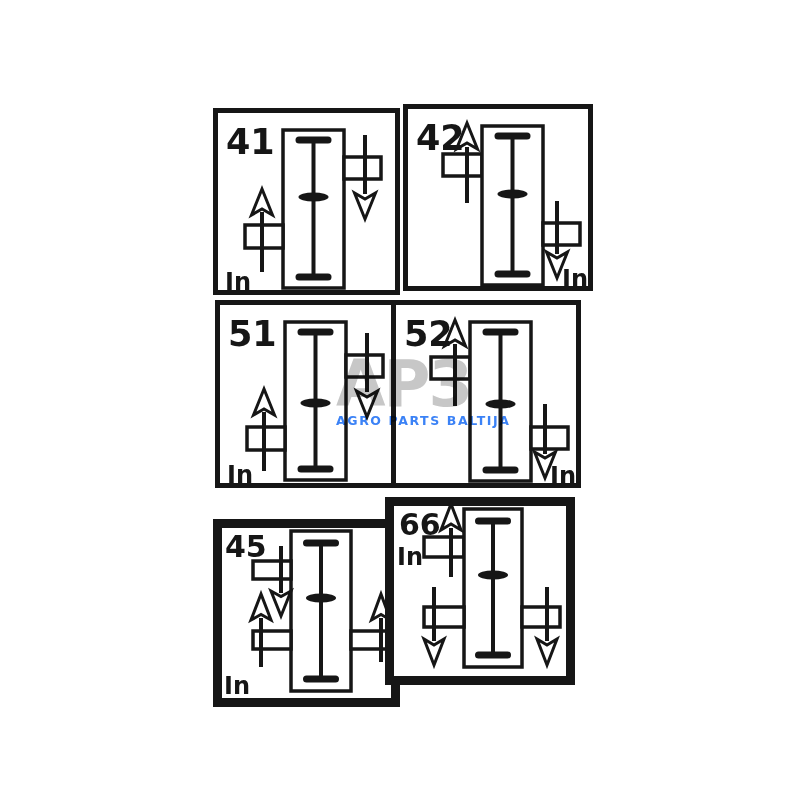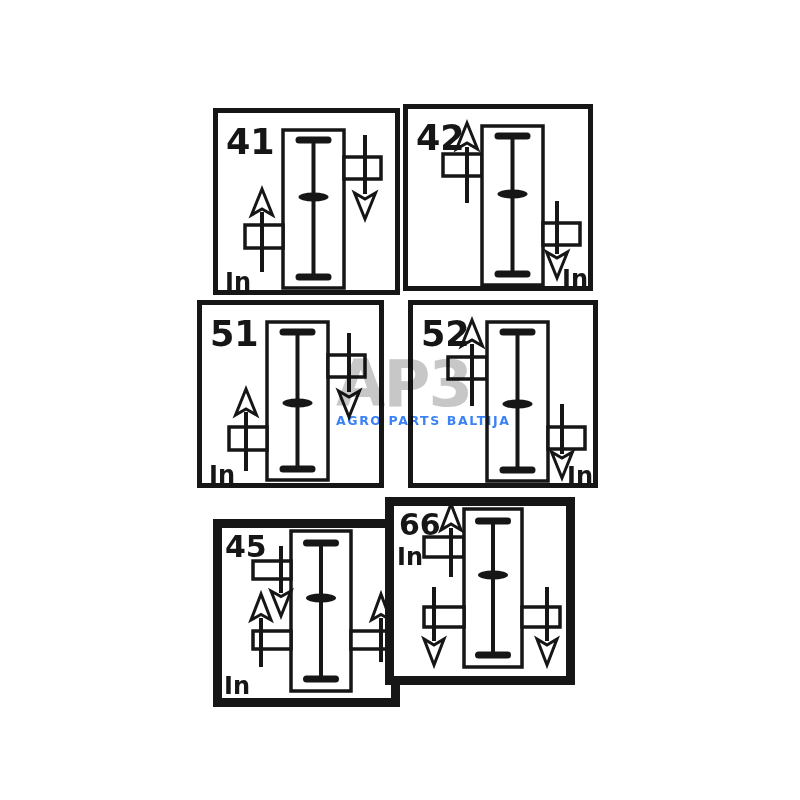--- a/index.html
+++ b/index.html
@@ -71,21 +71,21 @@
       <g>
         <rect class="box" x="140" y="119" width="37" height="22"></rect>
         <line class="shaft" x1="154" y1="97" x2="154" y2="150"></line>
         <path class="arrow" d="M154,174 L143.5,148 L154,154 L164.5,148 Z"></path>
       </g>
       <text class="num" x="13" y="46">42</text>
       <text class="in" x="159" y="183">In</text>
     </svg>
   </div>
 
-  <div class="cell" style="left:197px;top:300px;">
+  <div class="cell" style="left:215px;top:300px;">
     <svg width="187" height="188" viewBox="0 0 187 188">
       <rect class="frame" x="2.5" y="2.5" width="182" height="183"></rect>
       <g>
         <rect class="box" x="70" y="22" width="61" height="158"></rect>
         <line class="shaft" x1="100.5" y1="32" x2="100.5" y2="169"></line>
         <line class="cap" x1="86" y1="32" x2="115" y2="32"></line>
         <line class="cap" x1="86" y1="169" x2="115" y2="169"></line>
         <ellipse class="gear" cx="100.5" cy="103" rx="15" ry="4.5"></ellipse>
       </g>
       <g>
@@ -96,21 +96,21 @@
       <g>
         <rect class="box" x="32" y="127" width="38" height="23"></rect>
         <line class="shaft" x1="49" y1="171" x2="49" y2="112"></line>
         <path class="arrow" d="M49,89 L38.5,115 L49,109 L59.5,115 Z"></path>
       </g>
       <text class="num" x="13" y="46">51</text>
       <text class="in" x="12" y="183">In</text>
     </svg>
   </div>
 
-  <div class="cell" style="left:408px;top:300px;">
+  <div class="cell" style="left:391px;top:300px;">
     <svg width="190" height="188" viewBox="0 0 190 188">
       <rect class="frame" x="2.5" y="2.5" width="185" height="183"></rect>
       <g>
         <rect class="box" x="40" y="57" width="39" height="22"></rect>
         <line class="shaft" x1="64" y1="44" x2="64" y2="106"></line>
         <path class="arrow" d="M64,20 L53.5,46 L64,40 L74.5,46 Z"></path>
       </g>
       <g>
         <rect class="box" x="79" y="22" width="61" height="159"></rect>
         <line class="shaft" x1="109.5" y1="32" x2="109.5" y2="170"></line>

